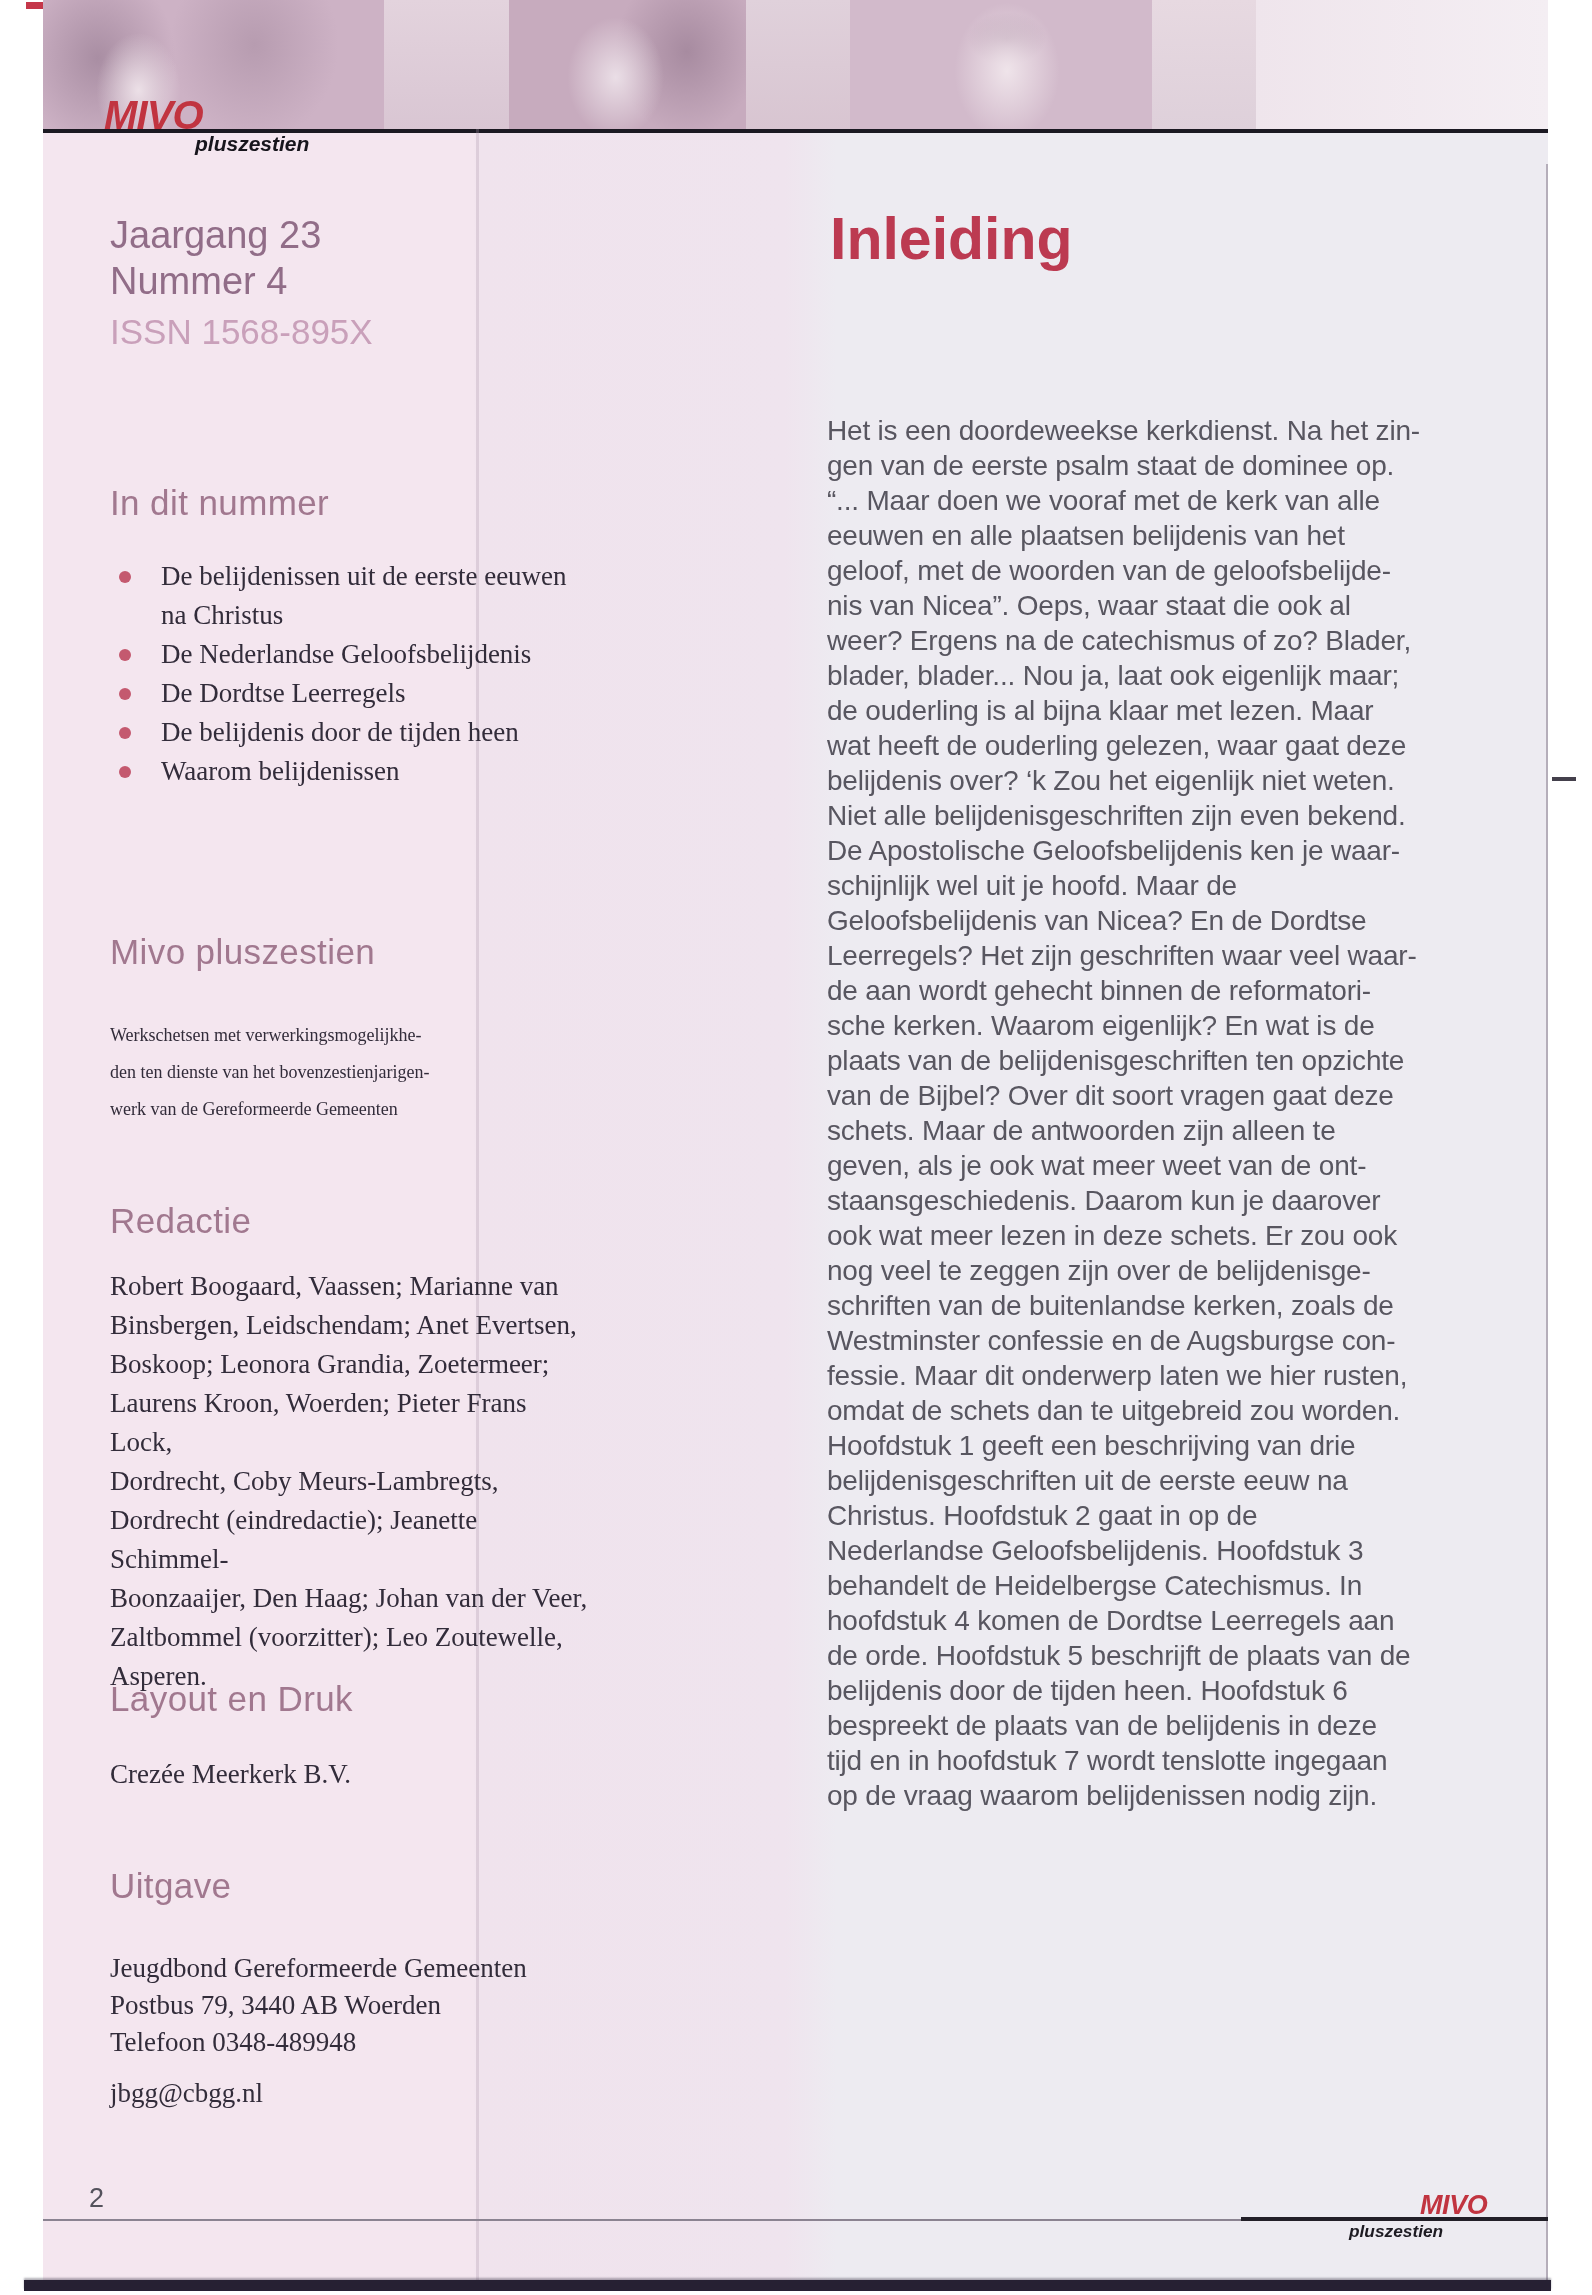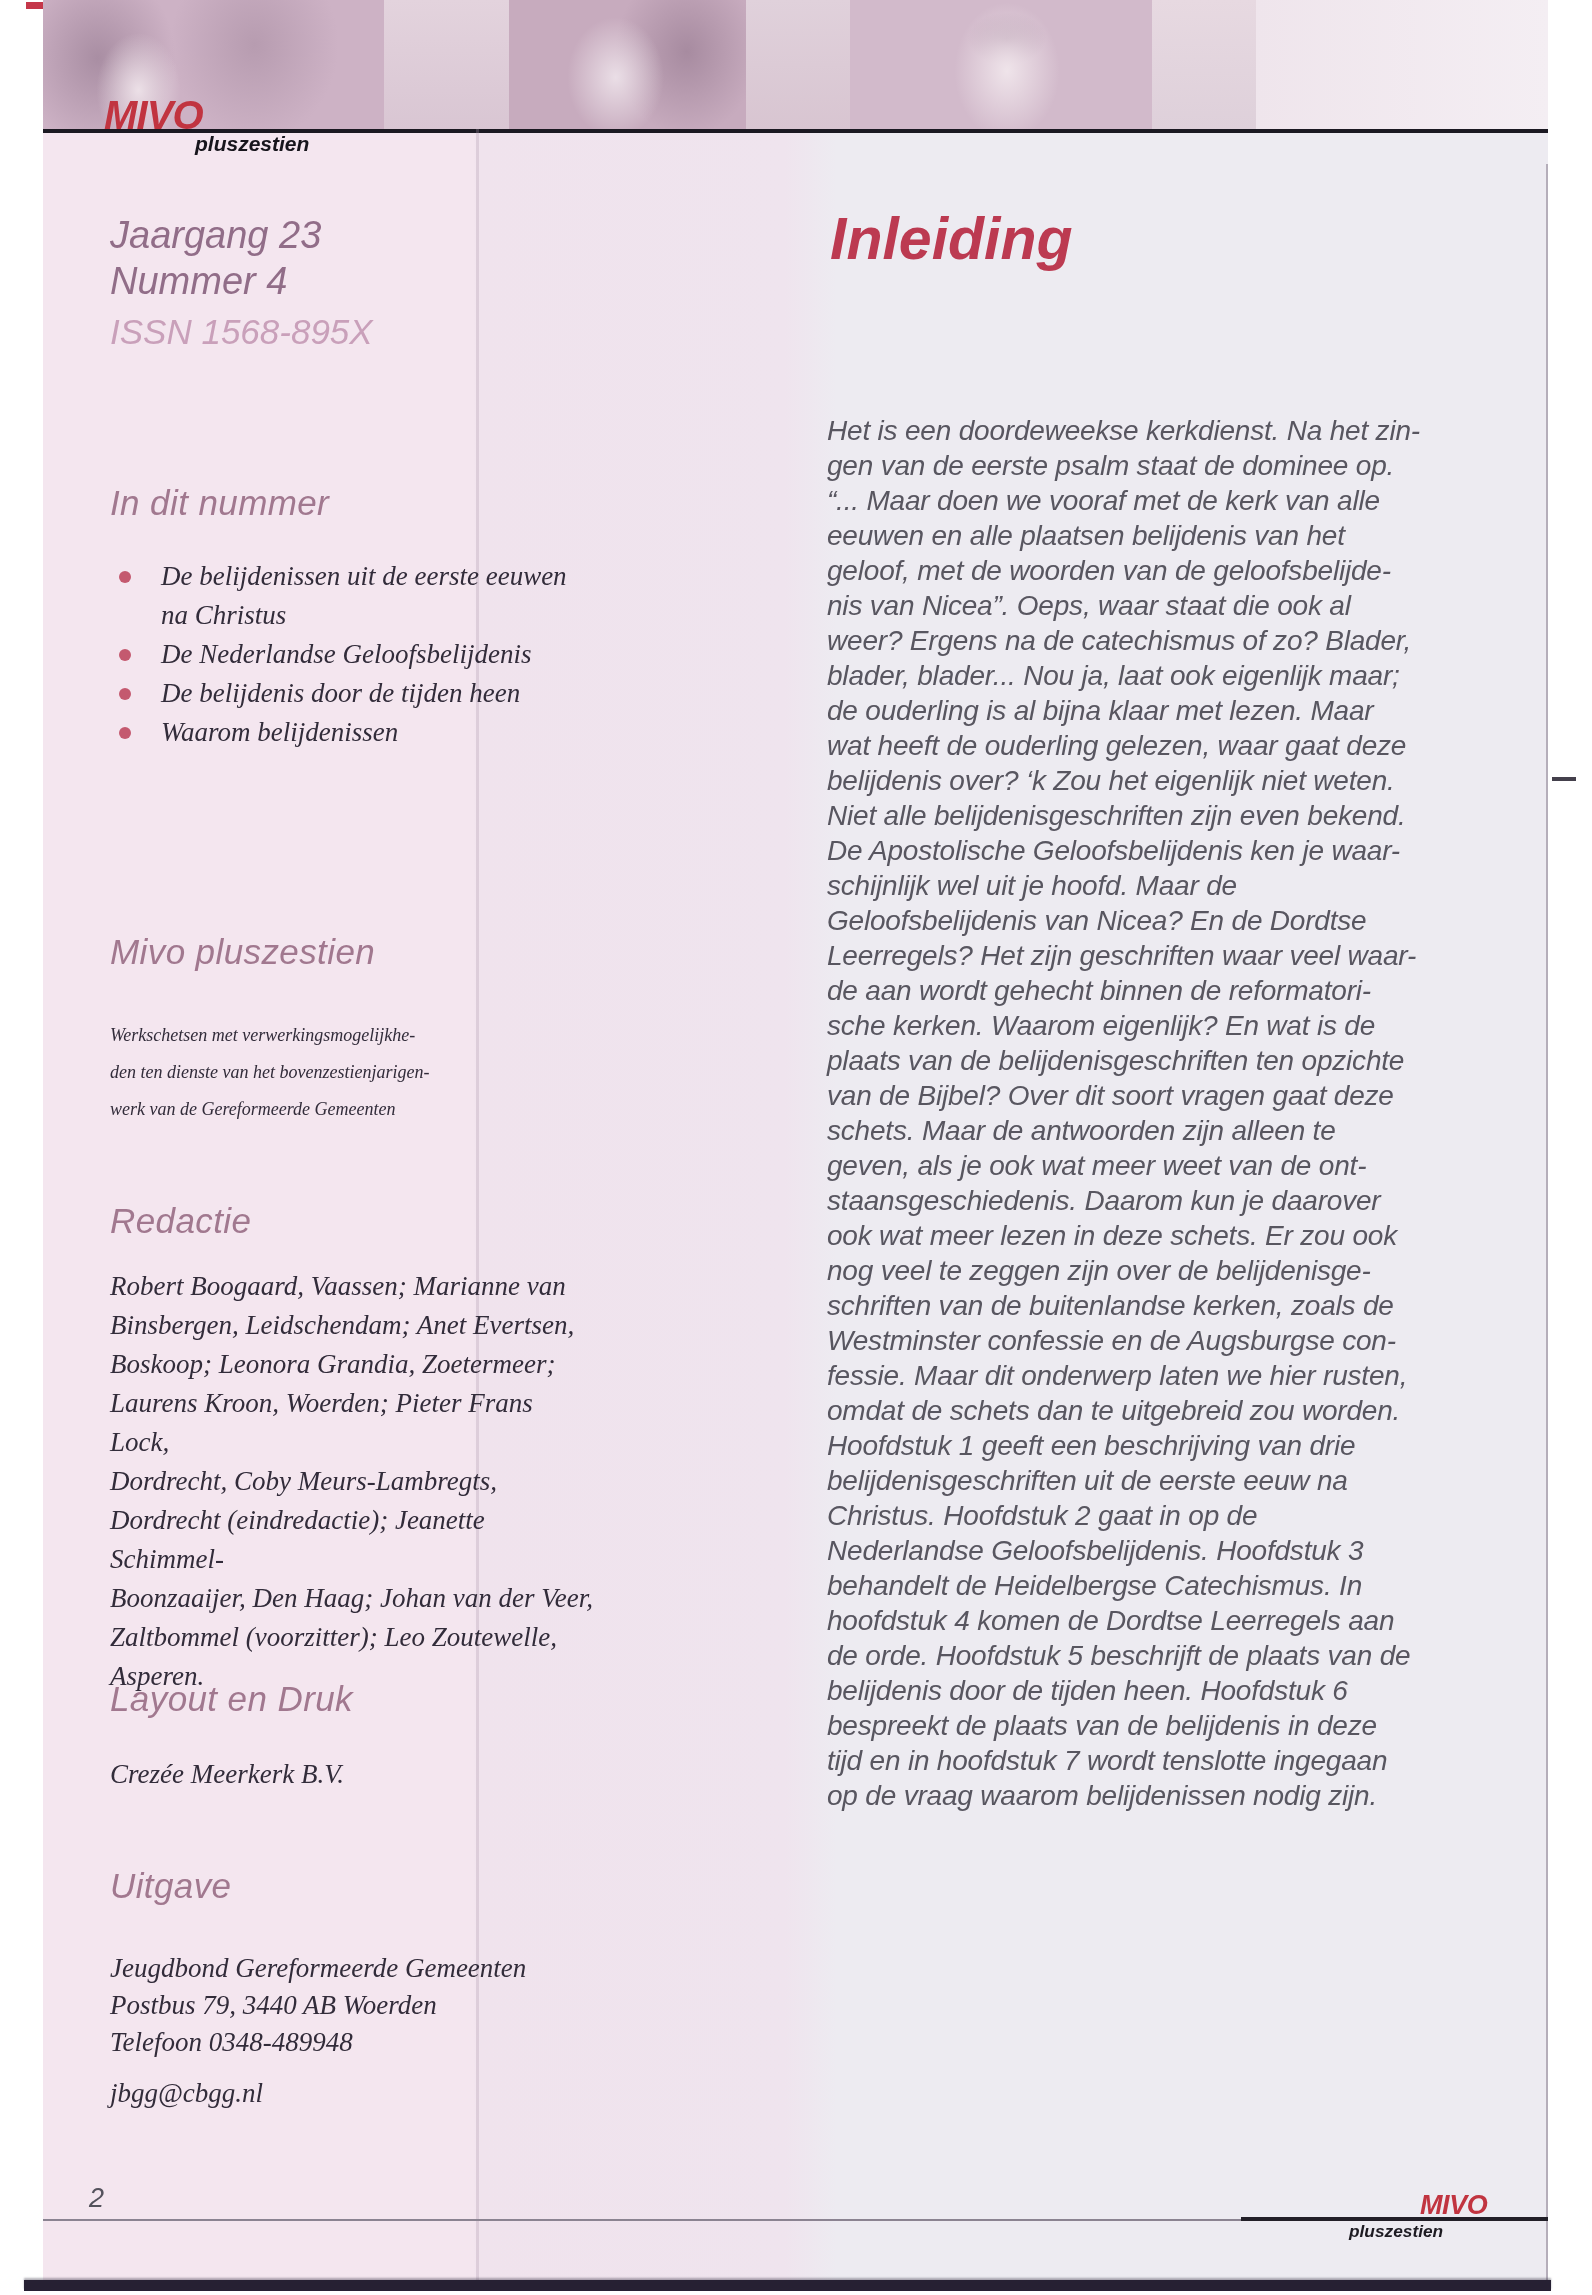--- a/index.html
+++ b/index.html
@@ -2,21 +2,21 @@
 <html style="font-size:14px"><head>
 <meta charset="utf-8">
 <style>
   * { margin:0; padding:0; box-sizing:border-box; }
   html,body { width:1592px; height:2295px; }
   body {
     position:relative; background:#ffffff; overflow:hidden;
     font-family:"Liberation Sans", sans-serif;
     -webkit-font-smoothing:antialiased;
   }
-  .abs { position:absolute;font-style:italic; }
+  .abs { position:absolute; }
 
   
   .page {
     left:43px; top:5.2px; width:1505px; height:2286px;
     background:linear-gradient(90deg,
       #f4e6ef 0px, #f4e6ef 430px, #f0e3ed 437px,
       #efe4ee 742px, #edebf1 794px, #edebf1 100%);
   }
   .fold-crease {
     left:476px; top:129px; width:2.6px; height:2151px;
@@ -141,20 +141,21 @@
 <div class="abs page-edge-line"></div>
 
 <div class="abs issue-block"><span>Jaargang 23</span><br><span>Nummer 4</span></div>
 <div class="abs issn">ISSN 1568-895X</div>
 
 <div class="abs mauve-head h-indit">In dit nummer</div>
 <ul class="abs contents">
   <li>De belijdenissen uit de eerste eeuwen
 na Christus</li>
   <li>De Nederlandse Geloofsbelijdenis</li>
+  <li>De Dordtse Leerregels</li>
   <li>De belijdenis door de tijden heen</li>
   <li>Waarom belijdenissen</li>
 </ul>
 
 <div class="abs mauve-head h-mivo">Mivo pluszestien</div>
 <div class="abs serif t-mivo">Werkschetsen met verwerkingsmogelijkhe-
 den ten dienste van het bovenzestienjarigen-
 werk van de Gereformeerde Gemeenten</div>
 
 <div class="abs mauve-head h-red">Redactie</div>

